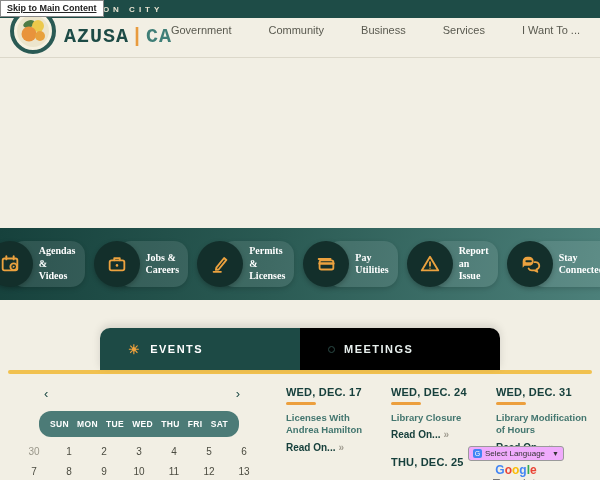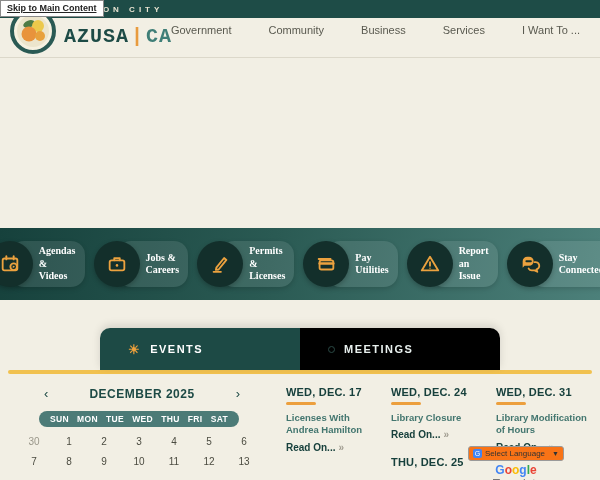--- a/index.html
+++ b/index.html
@@ -57,41 +57,41 @@
   .yellow-bar { margin:0 8px; height:4px; background:#F1C14F; border-radius:2px; position:relative; z-index:1; }
 
   
   .content { display:flex; padding:12px 8px 0 8px; }
 
   
   .calendar { width:262px; flex:0 0 262px; }
   .cal-head { display:flex; align-items:center; justify-content:space-between; padding:0 30px 0 36px; }
   .cal-title { font-size:12px; font-weight:bold; letter-spacing:.5px; color:#1D4A45; }
   .cal-chev { font-size:13px; color:#1D4A45; cursor:pointer; }
-  .dow-pill { margin:10px auto 0 auto; width:200px; height:16px; background:#4C7B77;
+  .dow-pill { margin:10px auto 0 auto; width:200px; height:26px; background:#4C7B77;
     border-radius:12px; display:flex; align-items:center; justify-content:space-between; padding:0 11px; }
   .dow { color:#fff; font-size:8.5px; font-weight:bold; letter-spacing:.3px; }
   .cal-row { display:flex; justify-content:space-between; padding:0 14px; margin-top:9px; }
   .cal-cell { width:24px; text-align:center; font-size:10px; color:#4B4B40; cursor:pointer; }
   .cal-cell.muted { color:#9A978A; }
 
   
   .events { flex:1; display:flex; gap:10px; padding-left:16px; }
   .ev-col { width:95px; }
   .event { cursor:pointer; }
   .event + .event { margin-top:16px; }
   .ev-date { font-size:11px; font-weight:bold; color:#17403C; letter-spacing:.2px; white-space:nowrap; }
   .ev-underline { width:30px; height:2.5px; background:#EC9F3D; border-radius:2px; margin:4px 0 7px 0; }
   .ev-title { font-size:9.5px; font-weight:bold; color:#43766F; line-height:1.35; margin-bottom:5px; }
   .ev-readon { font-size:10px; font-weight:bold; color:#17403C; }
   .ev-arrow { color:#A09C90; font-size:10px; margin-left:3px; }
 
   
   .translate { position:absolute; left:468px; top:446px; width:96px; z-index:20; text-align:center; }
-  .gt-select { background:#f97316; border:1px solid #9a9a9a; border-radius:3px; height:15px;
+  .gt-select { background:#f0abfc; border:1px solid #9a9a9a; border-radius:3px; height:15px;
     display:flex; align-items:center; gap:3px; padding:0 4px; cursor:pointer; }
   .gt-ico { width:9px; height:9px; background:#4285F4; border-radius:2px; color:#fff;
     font-size:7px; line-height:9px; text-align:center; flex:0 0 9px; }
   .gt-label { font-size:8px; color:#333; flex:1; text-align:left; }
   .gt-caret { font-size:7px; color:#333; }
   .gt-credit { margin-top:2px; font-size:12px; }
   .gt-brand span { font-weight:bold; }
   .gt-product { color:#757575; margin-left:3px; }
 </style>
 </head>
@@ -219,21 +219,20 @@
     <span>MEETINGS</span>
   </div>
 </div>
 <div class="yellow-bar"></div>
 
 <div class="content">
 
   <div class="calendar">
     <div class="cal-head">
       <span class="cal-chev">‹</span>
-      <span class="cal-title">DECEMBER 2025</span>
       <span class="cal-chev">›</span>
     </div>
     <div class="dow-pill">
       <span class="dow">SUN</span>
       <span class="dow">MON</span>
       <span class="dow">TUE</span>
       <span class="dow">WED</span>
       <span class="dow">THU</span>
       <span class="dow">FRI</span>
       <span class="dow">SAT</span>

